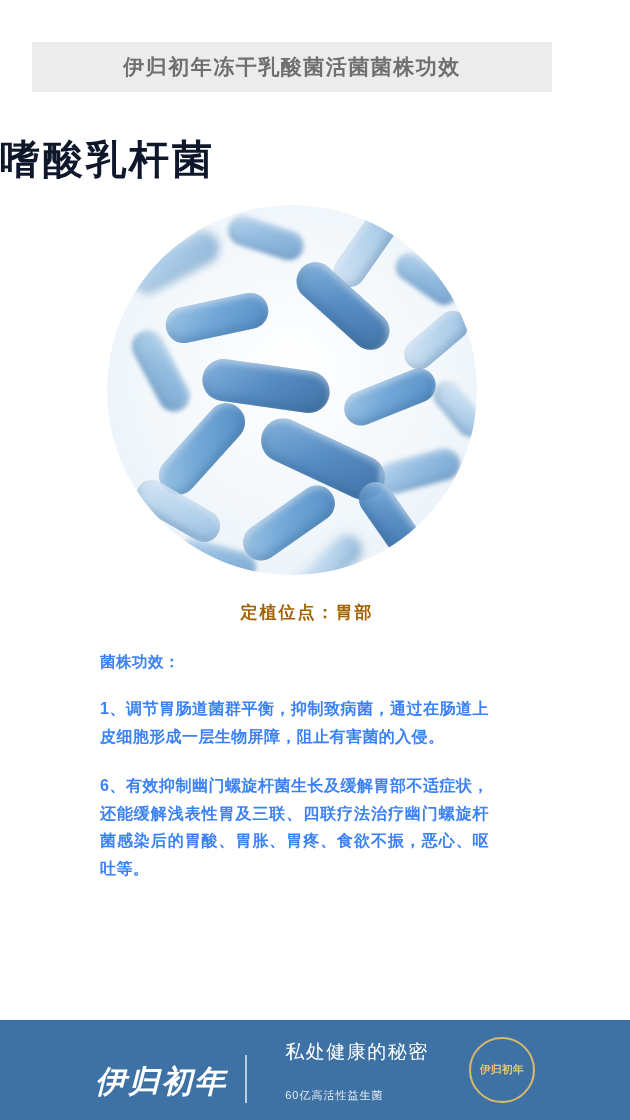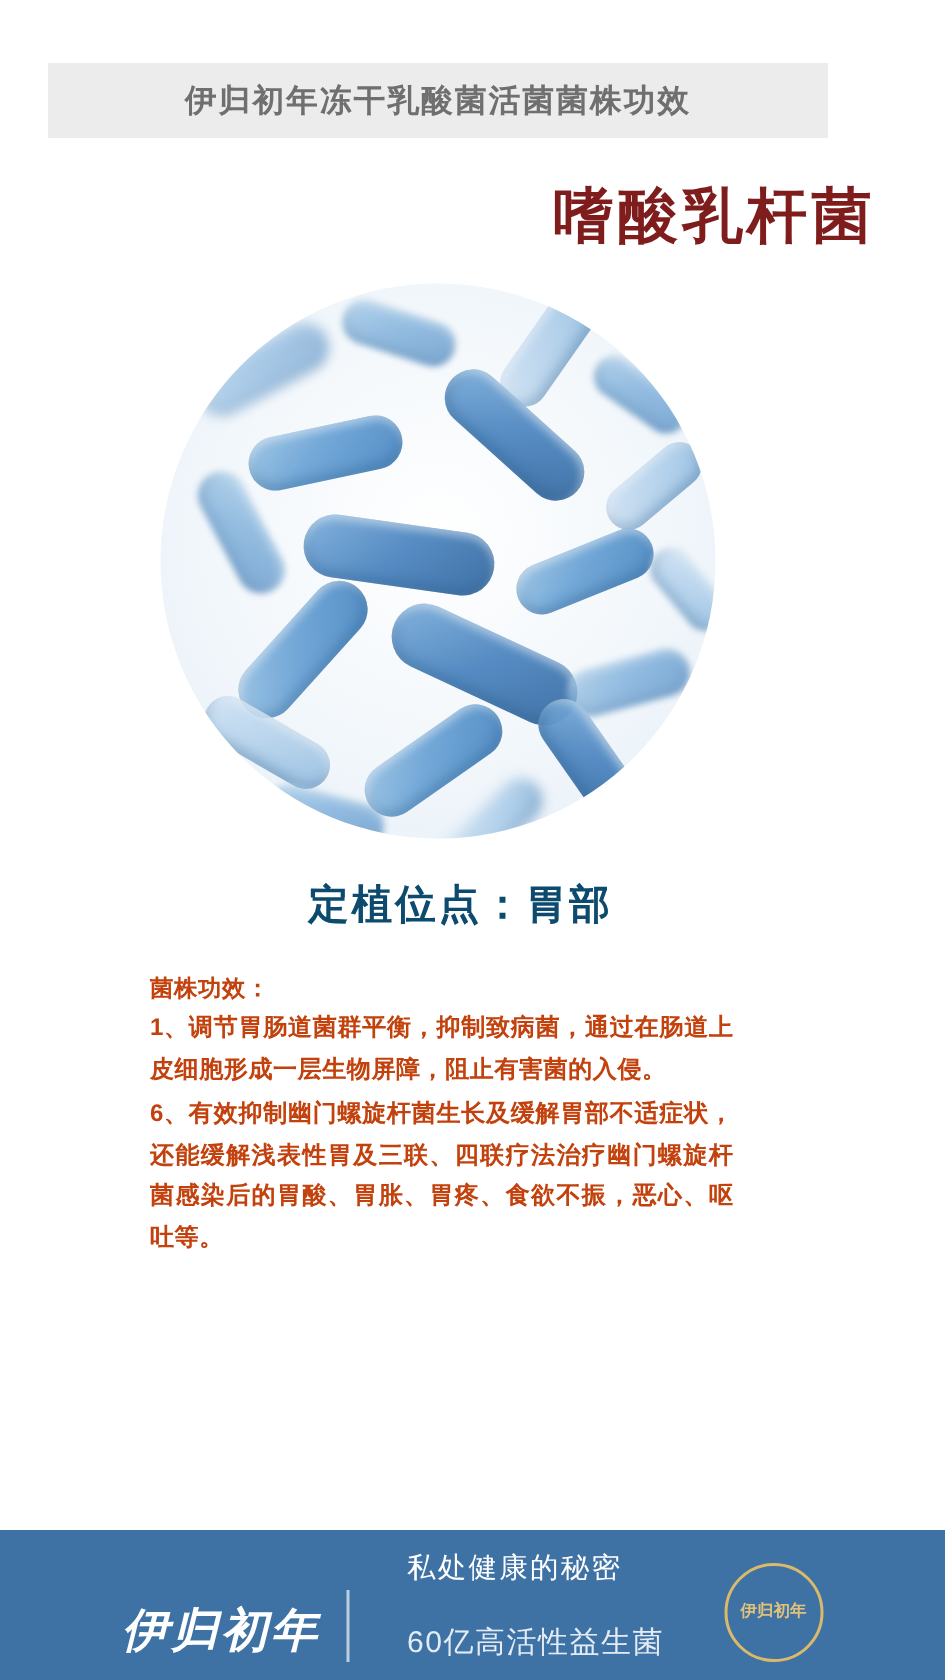--- a/index.html
+++ b/index.html
@@ -35,23 +35,23 @@
   .header-title {
     color: #6f6f6f;
     font-size: 21px;
     letter-spacing: 1.5px;
     font-weight: bold;
     white-space: nowrap;
   }
 
   
   .strain-name {
-    margin-top: 24px;
-    text-align: right;
-    color: #7f1d1d;
+    margin-top: 40px;
+    text-align: left;
+    color: #0f172a;
     font-size: 40px;
     font-weight: bold;
     letter-spacing: 3px;
   }
 
   
   .image-wrap {
     margin-top: 18px;
     display: flex;
     justify-content: center;
@@ -85,39 +85,39 @@
   }
   .blur2 {
     filter: blur(4px);
     opacity: 0.55;
   }
 
   
   .coloniz {
     margin-top: 26px;
     text-align: center;
-    color: #0c4a6e;
-    font-size: 27px;
+    color: #a16207;
+    font-size: 17px;
     font-weight: bold;
     letter-spacing: 2px;
     padding-left: 30px;
   }
 
   
   .body-block {
     margin: 28px 95px 0 100px;
-    color: #c2410c;
+    color: #3b82f6;
   }
   .efficacy-heading {
     font-size: 15.5px;
     font-weight: bold;
     letter-spacing: 0.5px;
   }
   .para {
-    margin-top: 2px;
+    margin-top: 22px;
     font-size: 16px;
     line-height: 1.72;
     letter-spacing: 0.4px;
     font-weight: bold;
     text-align: justify;
   }
 
   
   .footer {
     position: absolute;
@@ -154,21 +154,21 @@
     gap: 23px;
     margin-left: 20px;
   }
   .slogan-main {
     color: #ffffff;
     font-size: 19px;
     letter-spacing: 1.5px;
   }
   .slogan-sub {
     color: #e3ecf5;
-    font-size: 20px;
+    font-size: 11px;
     letter-spacing: 1px;
   }
   .seal {
     width: 62px;
     height: 62px;
     border-radius: 50%;
     border: 2px solid #d9b96a;
     margin-left: 22px;
     position: relative;
     display: flex;

